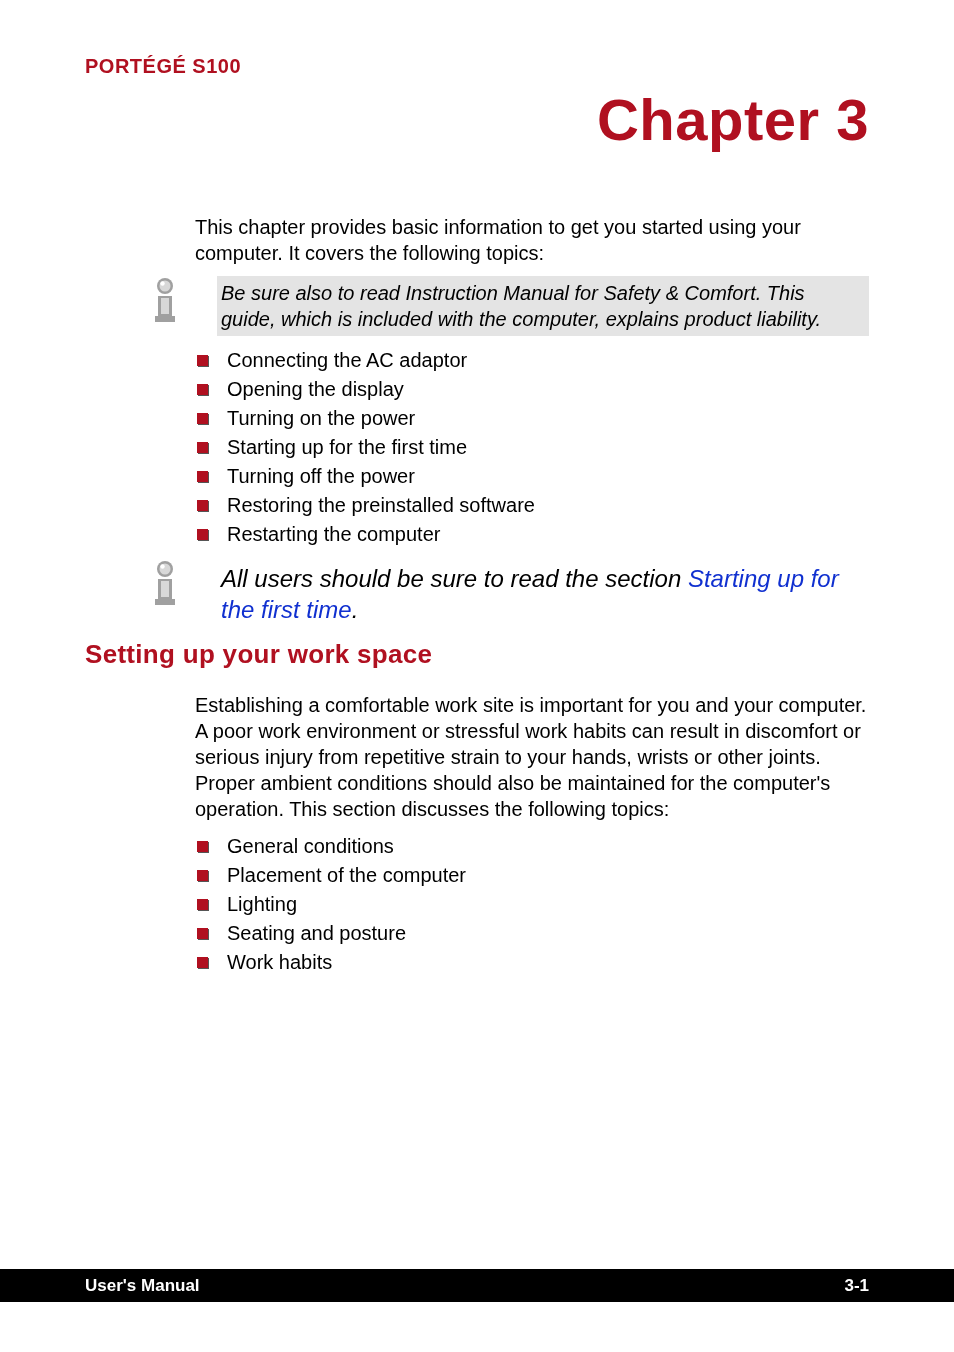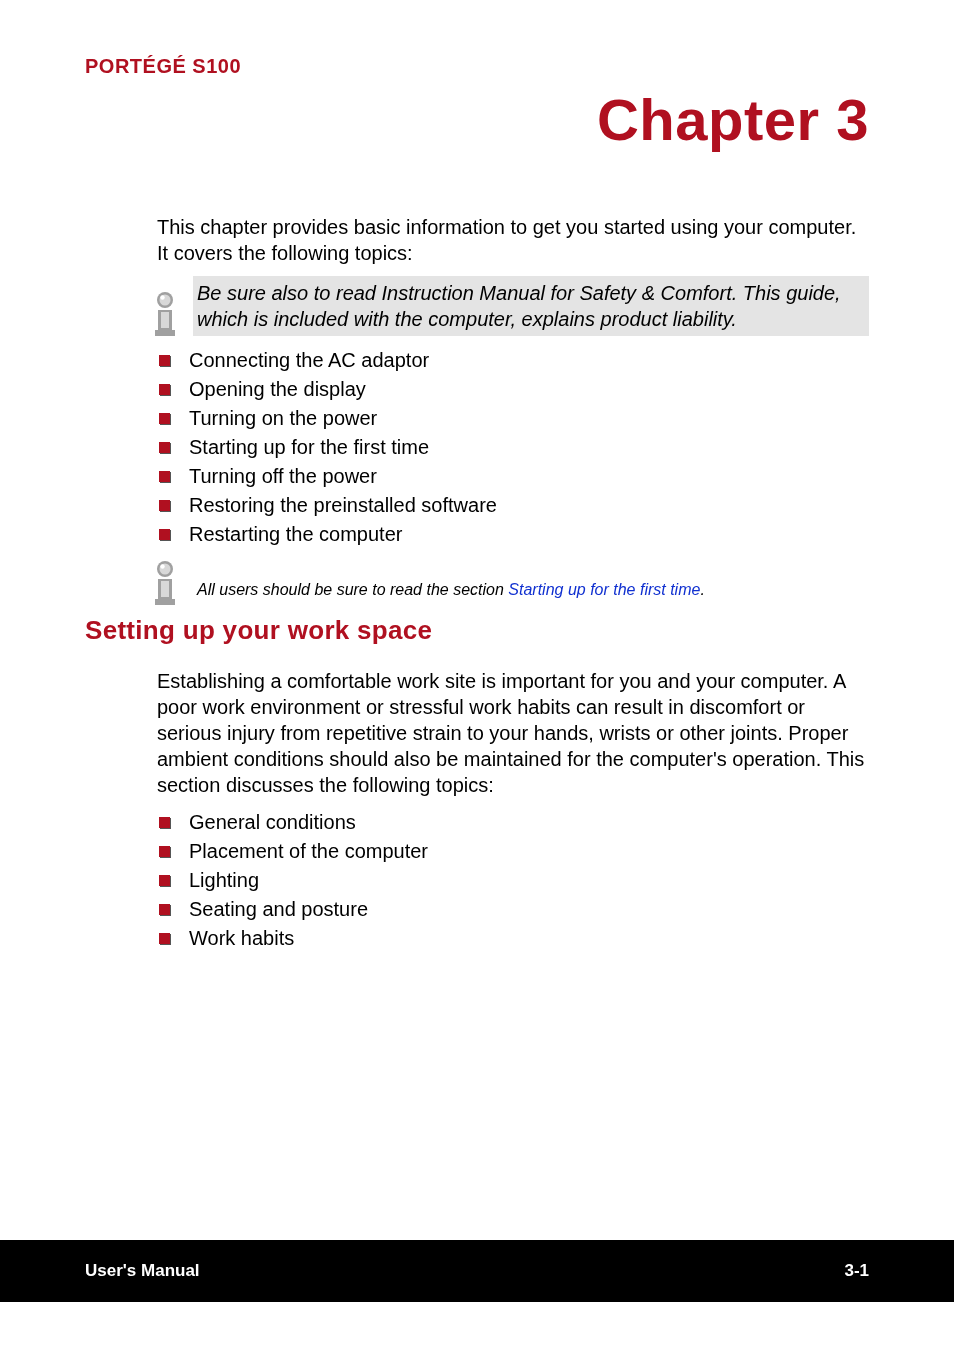--- a/index.html
+++ b/index.html
@@ -29,21 +29,21 @@
       margin-bottom: 61px;
     }
     .chapter-title {
       color: #b01020;
       font-weight: bold;
       font-size: 40px;
       letter-spacing: 0.5px;
       margin-bottom: 60px;
     }
     .body-block {
-      margin-left: 72px;
+      margin-left: 110px;
     }
     .intro-para {
       font-size: 20px;
       color: #000;
       line-height: 1.3;
       margin-bottom: 10px;
     }
     .bullet-list {
       list-style: none;
     }
@@ -59,63 +59,63 @@
       position: absolute;
       left: 2px;
       top: 9px;
       width: 11px;
       height: 11px;
       background: #b01020;
       box-shadow: 1px 1px 0 #555;
     }
     .note-row {
       display: flex;
-      align-items: flex-end;
+      align-items: flex-start;
       margin: 10px 0 10px 60px;
-      gap: 8px;
+      gap: 32px;
     }
     .info-icon {
       flex-shrink: 0;
       width: 40px;
       height: 46px;
       position: relative;
     }
     .info-icon svg { display: block; }
     .note-box {
       background: #e4e4e4;
       font-style: italic;
       font-size: 20px;
       line-height: 1.3;
       padding: 4px 8px 4px 4px;
       flex: 1;
     }
     .note-box-plain {
       font-style: italic;
-      font-size: 16px;
+      font-size: 24px;
       line-height: 1.3;
       padding: 4px 8px 4px 4px;
       flex: 1;
     }
     .note-link {
       color: #1030d0;
       font-style: italic;
     }
     .section-heading {
       color: #b01020;
       font-weight: bold;
       font-size: 26px;
       margin-bottom: 22px;
       letter-spacing: 0.3px;
     }
     .footer-bar {
       position: absolute;
       left: 0;
       right: 0;
       bottom: 50px;
-      height: 62px;
+      height: 33px;
       background: #000;
       display: flex;
       align-items: center;
       justify-content: space-between;
       padding: 0 85px;
     }
     .footer-left {
       color: #fff;
       font-weight: bold;
       font-size: 17px;

